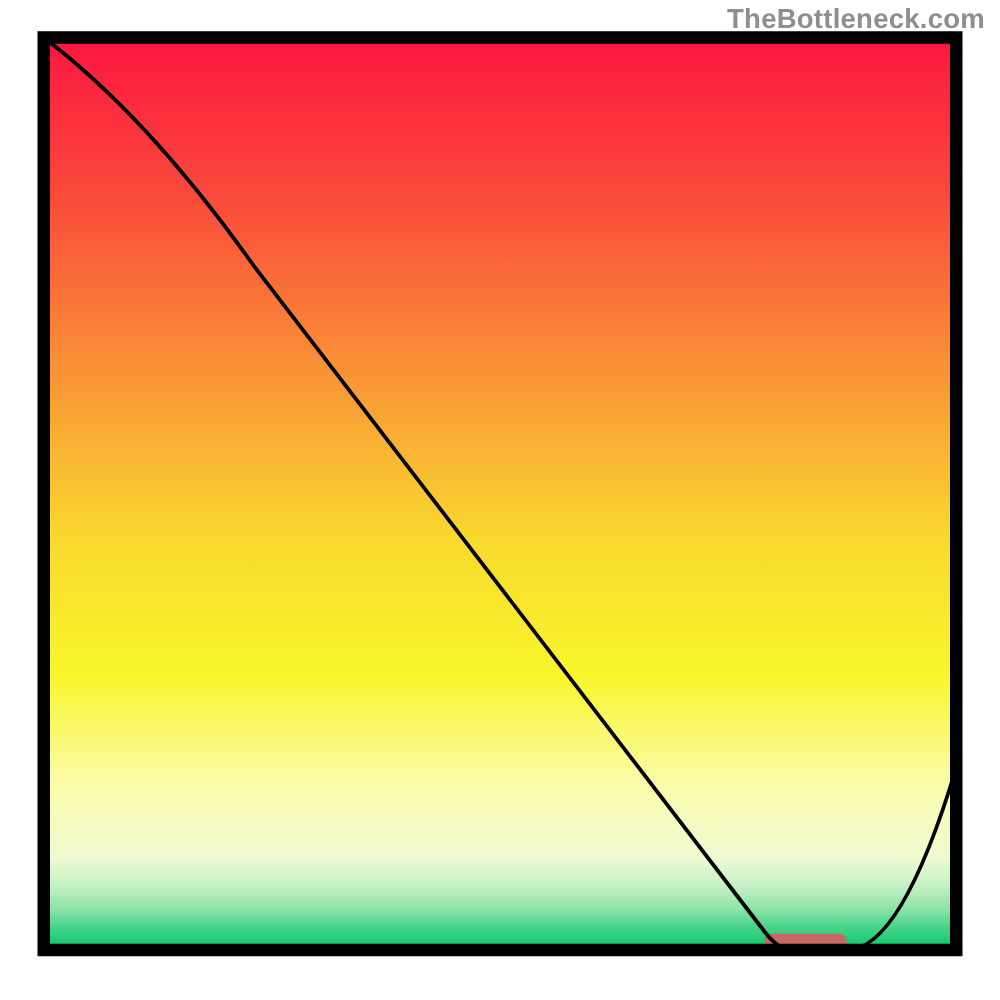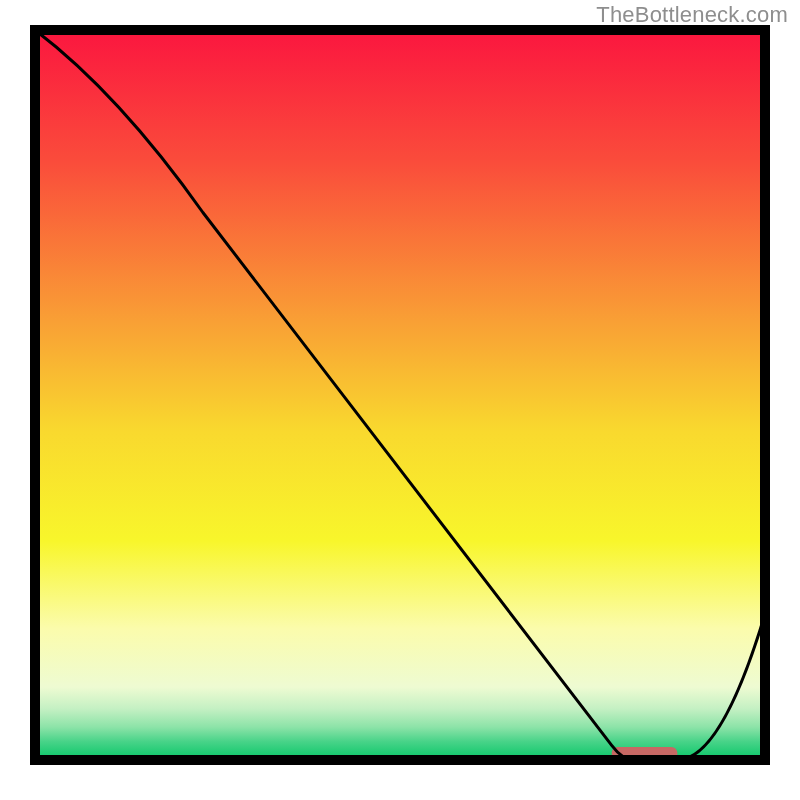--- a/index.html
+++ b/index.html
@@ -14,21 +14,21 @@
   .wrap {
     position: relative;
     width: 800px;
     height: 800px;
   }
   .attribution {
     position: absolute;
     top: 2px;
     right: 12px;
     font-size: 22px;
-    font-weight: normal;
+    font-weight: bold;
     color: #8e8e8e;
     letter-spacing: 0.2px;
   }
   svg {
     display: block;
   }
 </style>
 </head>
 <body>
 

